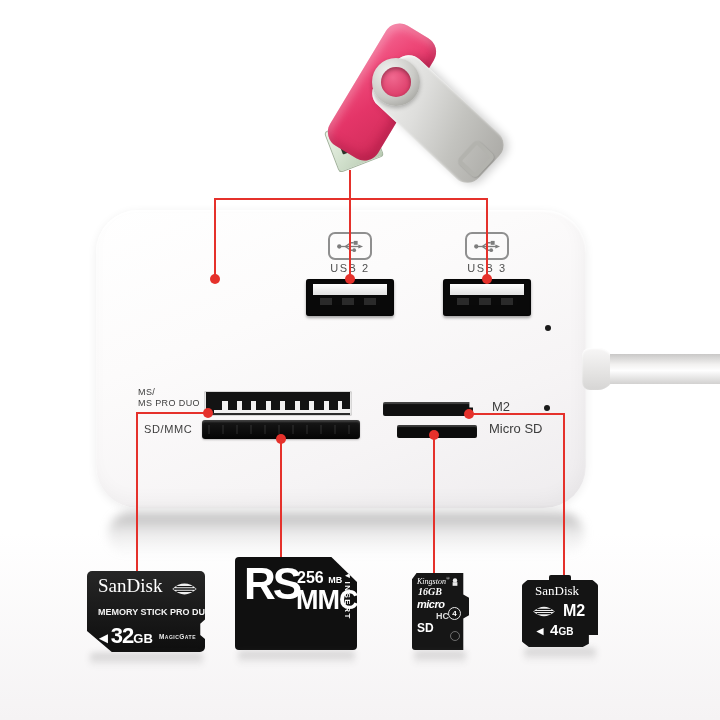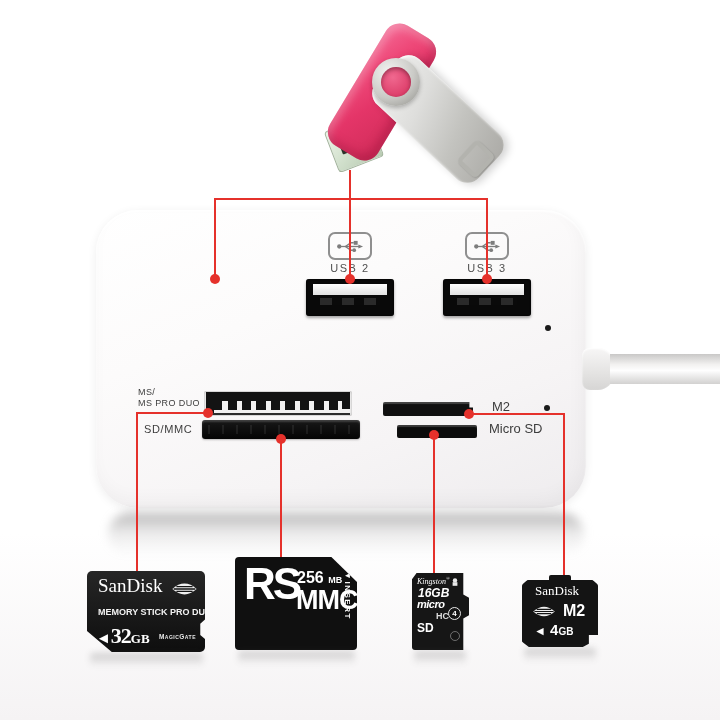--- a/index.html
+++ b/index.html
@@ -84,38 +84,38 @@
     border-radius:5px;transform:rotate(-47deg);box-shadow:0 1px 2px rgba(0,0,0,.2);}
   
   .card{position:absolute;color:#fff;}
   .card-ms{left:87px;top:571px;width:118px;height:81px;border-radius:5px;
     background:linear-gradient(#262626,#0e0e0e);
     clip-path:polygon(0 0,100% 0,100% 60%,96% 65%,96% 79%,100% 84%,100% 100%,21% 100%,0 74%);}
   .card-ms .brand{position:absolute;left:11px;top:4px;font-family:"Liberation Serif",serif;font-size:19px;}
   .card-ms .logo{position:absolute;right:7px;top:11px;}
   .card-ms .name{position:absolute;left:11px;top:36px;font-size:9px;font-weight:bold;
     text-transform:uppercase;white-space:nowrap;color:#f2f2f2;}
-  .card-ms .cap{position:absolute;left:9px;top:52px;font-size:22px;font-weight:bold;letter-spacing:-1px;font-family:Liberation Serif, serif;}
+  .card-ms .cap{position:absolute;left:9px;top:52px;font-size:22px;font-weight:bold;letter-spacing:-1px;}
   .card-ms .cap .arr{font-size:15px;letter-spacing:0;}
   .card-ms .cap .unit{font-size:13px;letter-spacing:0;}
   .card-ms .magic{position:absolute;right:9px;top:62px;font-size:6.5px;font-variant:small-caps;
     letter-spacing:.5px;color:#e8e8e8;font-weight:bold;}
   .card-rsmmc{left:235px;top:557px;width:122px;height:93px;border-radius:4px;background:#101010;
     clip-path:polygon(0 0,79% 0,100% 27%,100% 100%,0 100%);}
   .card-rsmmc .rs{position:absolute;left:9px;top:5px;font-size:44px;font-weight:bold;letter-spacing:-3px;line-height:1;}
   .card-rsmmc .c256{position:absolute;left:62px;top:12px;font-size:16px;font-weight:bold;}
   .card-rsmmc .c256 .unit{font-size:9px;}
   .card-rsmmc .mmc{position:absolute;left:61px;top:28px;font-size:27px;font-weight:bold;letter-spacing:-1px;}
   .card-rsmmc .insert{position:absolute;right:5px;top:14px;font-size:8px;font-weight:bold;
     writing-mode:vertical-rl;letter-spacing:1.5px;}
   .card-kingston{left:412px;top:573px;width:57px;height:77px;border-radius:3px;background:#161616;
     clip-path:polygon(8% 0,90% 0,90% 28%,100% 32%,100% 55%,90% 59%,90% 100%,0 100%,0 8%);}
   .card-kingston .kbrand{position:absolute;left:5px;top:3px;font-family:"Liberation Serif",serif;
     font-style:italic;font-size:8px;white-space:nowrap;}
-  .card-kingston .kcap{position:absolute;left:6px;top:13px;font-size:12px;font-weight:bold;font-style:italic;}
+  .card-kingston .kcap{position:absolute;left:6px;top:13px;font-size:10px;font-weight:bold;font-style:italic;font-family:Liberation Serif, serif;}
   .card-kingston .kmicro{position:absolute;left:5px;top:25px;font-size:11px;font-style:italic;
     font-weight:bold;letter-spacing:-.5px;}
   .card-kingston .ksd{position:absolute;left:5px;top:48px;font-size:12px;font-weight:bold;}
   .card-kingston .khc{position:absolute;left:24px;top:38px;font-size:9px;font-weight:bold;color:#ddd;}
   .card-kingston .kclass{position:absolute;left:36px;top:34px;width:11px;height:11px;border:1.5px solid #e8e8e8;
     border-radius:50%;font-size:8px;line-height:11px;text-align:center;font-weight:bold;}
   .card-kingston .kmark{position:absolute;right:9px;bottom:9px;width:8px;height:8px;border:1px solid #9a9a9a;
     border-radius:50%;opacity:.65;}
   .card-m2{left:522px;top:580px;width:76px;height:67px;border-radius:6px;background:#141414;
     clip-path:polygon(0 7%,7% 0,93% 0,100% 7%,100% 82%,88% 82%,88% 95%,80% 100%,9% 100%,0 92%);}

